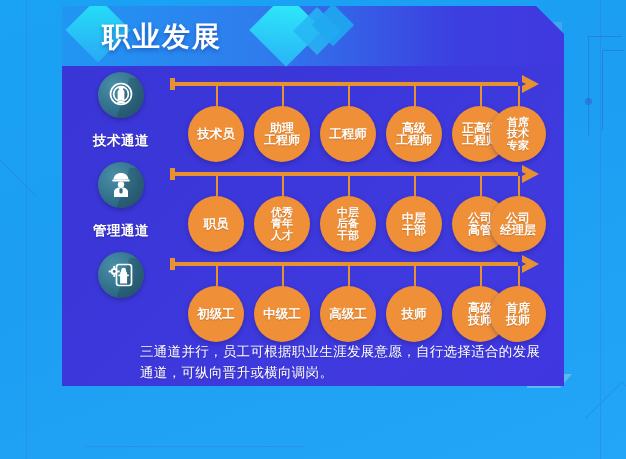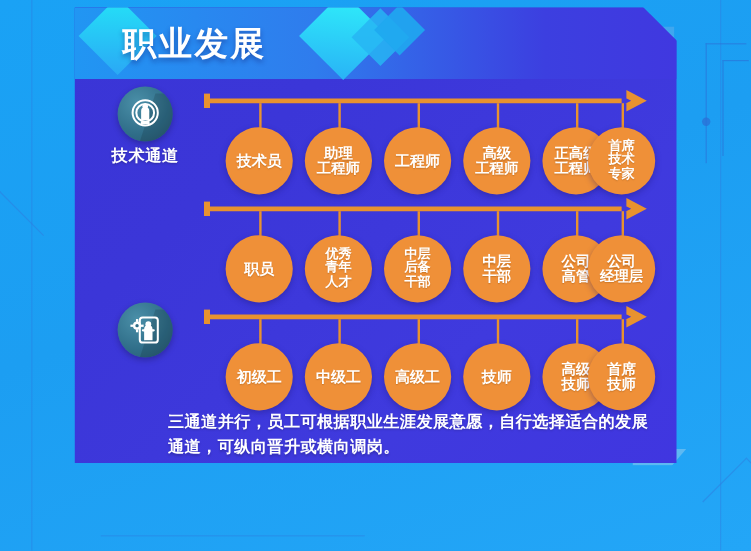--- a/index.html
+++ b/index.html
@@ -72,21 +72,21 @@
     background:radial-gradient(circle at 35% 30%,#4a8fa8 0%,#2f6d88 60%,#27596f 100%);
     position:relative; overflow:hidden;
     box-shadow:0 2px 5px rgba(0,0,0,.25);
   }
   .cat-icon svg{ position:absolute; left:8px; top:8px; }
   .cat-icon .shade{
     position:absolute; right:-4px; top:6px; width:26px; height:46px;
     background:rgba(0,0,0,.13); transform:skewX(-18deg);
   }
   .cat-label{
-    margin-top:3px; font-size:13.5px; color:#ffffff; font-weight:bold;
+    margin-top:14px; font-size:13.5px; color:#ffffff; font-weight:bold;
     letter-spacing:.5px; white-space:nowrap;
     text-shadow:0 1px 2px rgba(0,0,0,.25);
   }
 
   
   .axis{ position:absolute; left:112px; top:14px; width:352px; height:4px;
          background:#e8922f; border-radius:1px; }
   .axis-cap{ position:absolute; left:108px; top:10px; width:5px; height:12px;
              background:#e8922f; }
   .arrow{
@@ -115,21 +115,21 @@
     text-shadow:0 1px 1px rgba(120,60,0,.3);
     padding:0 2px;
   }
   .l1 span{ font-size:12.5px; }
   .l2 span{ font-size:12px; }
   .l3 span{ font-size:11px; }
 
   
   #footer{
     position:absolute; left:78px; top:336px; width:410px;
-    font-size:13.5px; line-height:1.55; color:#ffffff; font-weight:bold;
+    font-size:13.5px; line-height:1.55; color:#ffffff; font-weight:normal;
     letter-spacing:.3px; text-shadow:0 1px 2px rgba(0,0,0,.2);
   }
 </style>
 </head>
 <body>
 
 <div id="bg">
   <div class="bg-line vline" style="left:26px;top:0;height:459px;"></div>
   <div class="bg-line vline" style="left:600px;top:0;height:459px;"></div>
   <div class="corner" style="left:-26px;top:170px;width:52px;height:52px;transform:rotate(45deg);border-right:none;border-bottom:none;"></div>
@@ -207,20 +207,37 @@
     </div>
     <div class="node" style="left:428px;">
       <div class="stem"></div>
       <div class="bubble l3">
         <span><span>首席</span><br><span>技术</span><br><span>专家</span></span>
       </div>
     </div>
   </div>
 
   <div class="row" id="row1">
+    <div class="cat">
+      <div class="cat-icon">
+        <div class="shade"></div>
+        <svg width="30" height="30" viewBox="0 0 30 30">
+          <g fill="#ffffff">
+            <path d="M7.5 9.6c0-4 3.3-6.6 7.5-6.6s7.5 2.6 7.5 6.6z"></path>
+            <rect x="6.2" y="9.6" width="17.6" height="2" rx="1"></rect>
+            <circle cx="15" cy="14.6" r="3.2"></circle>
+            <path d="M8 27v-5.1c0-2.8 3-4.6 7-4.6s7 1.8 7 4.6V27z"></path>
+          </g>
+          <g fill="#2f6d88">
+            <rect x="13.4" y="18.2" width="3.2" height="5.2" rx="1.3"></rect>
+          </g>
+        </svg>
+      </div>
+      <div class="cat-label">管理通道</div>
+    </div>
     <div class="axis-cap"></div>
     <div class="axis"></div>
     <div class="arrow"></div>
     <div class="arrow-notch"></div>
 
     <div class="node" style="left:126px;">
       <div class="stem"></div>
       <div class="bubble l1">
         <span><span>职员</span></span>
       </div>

